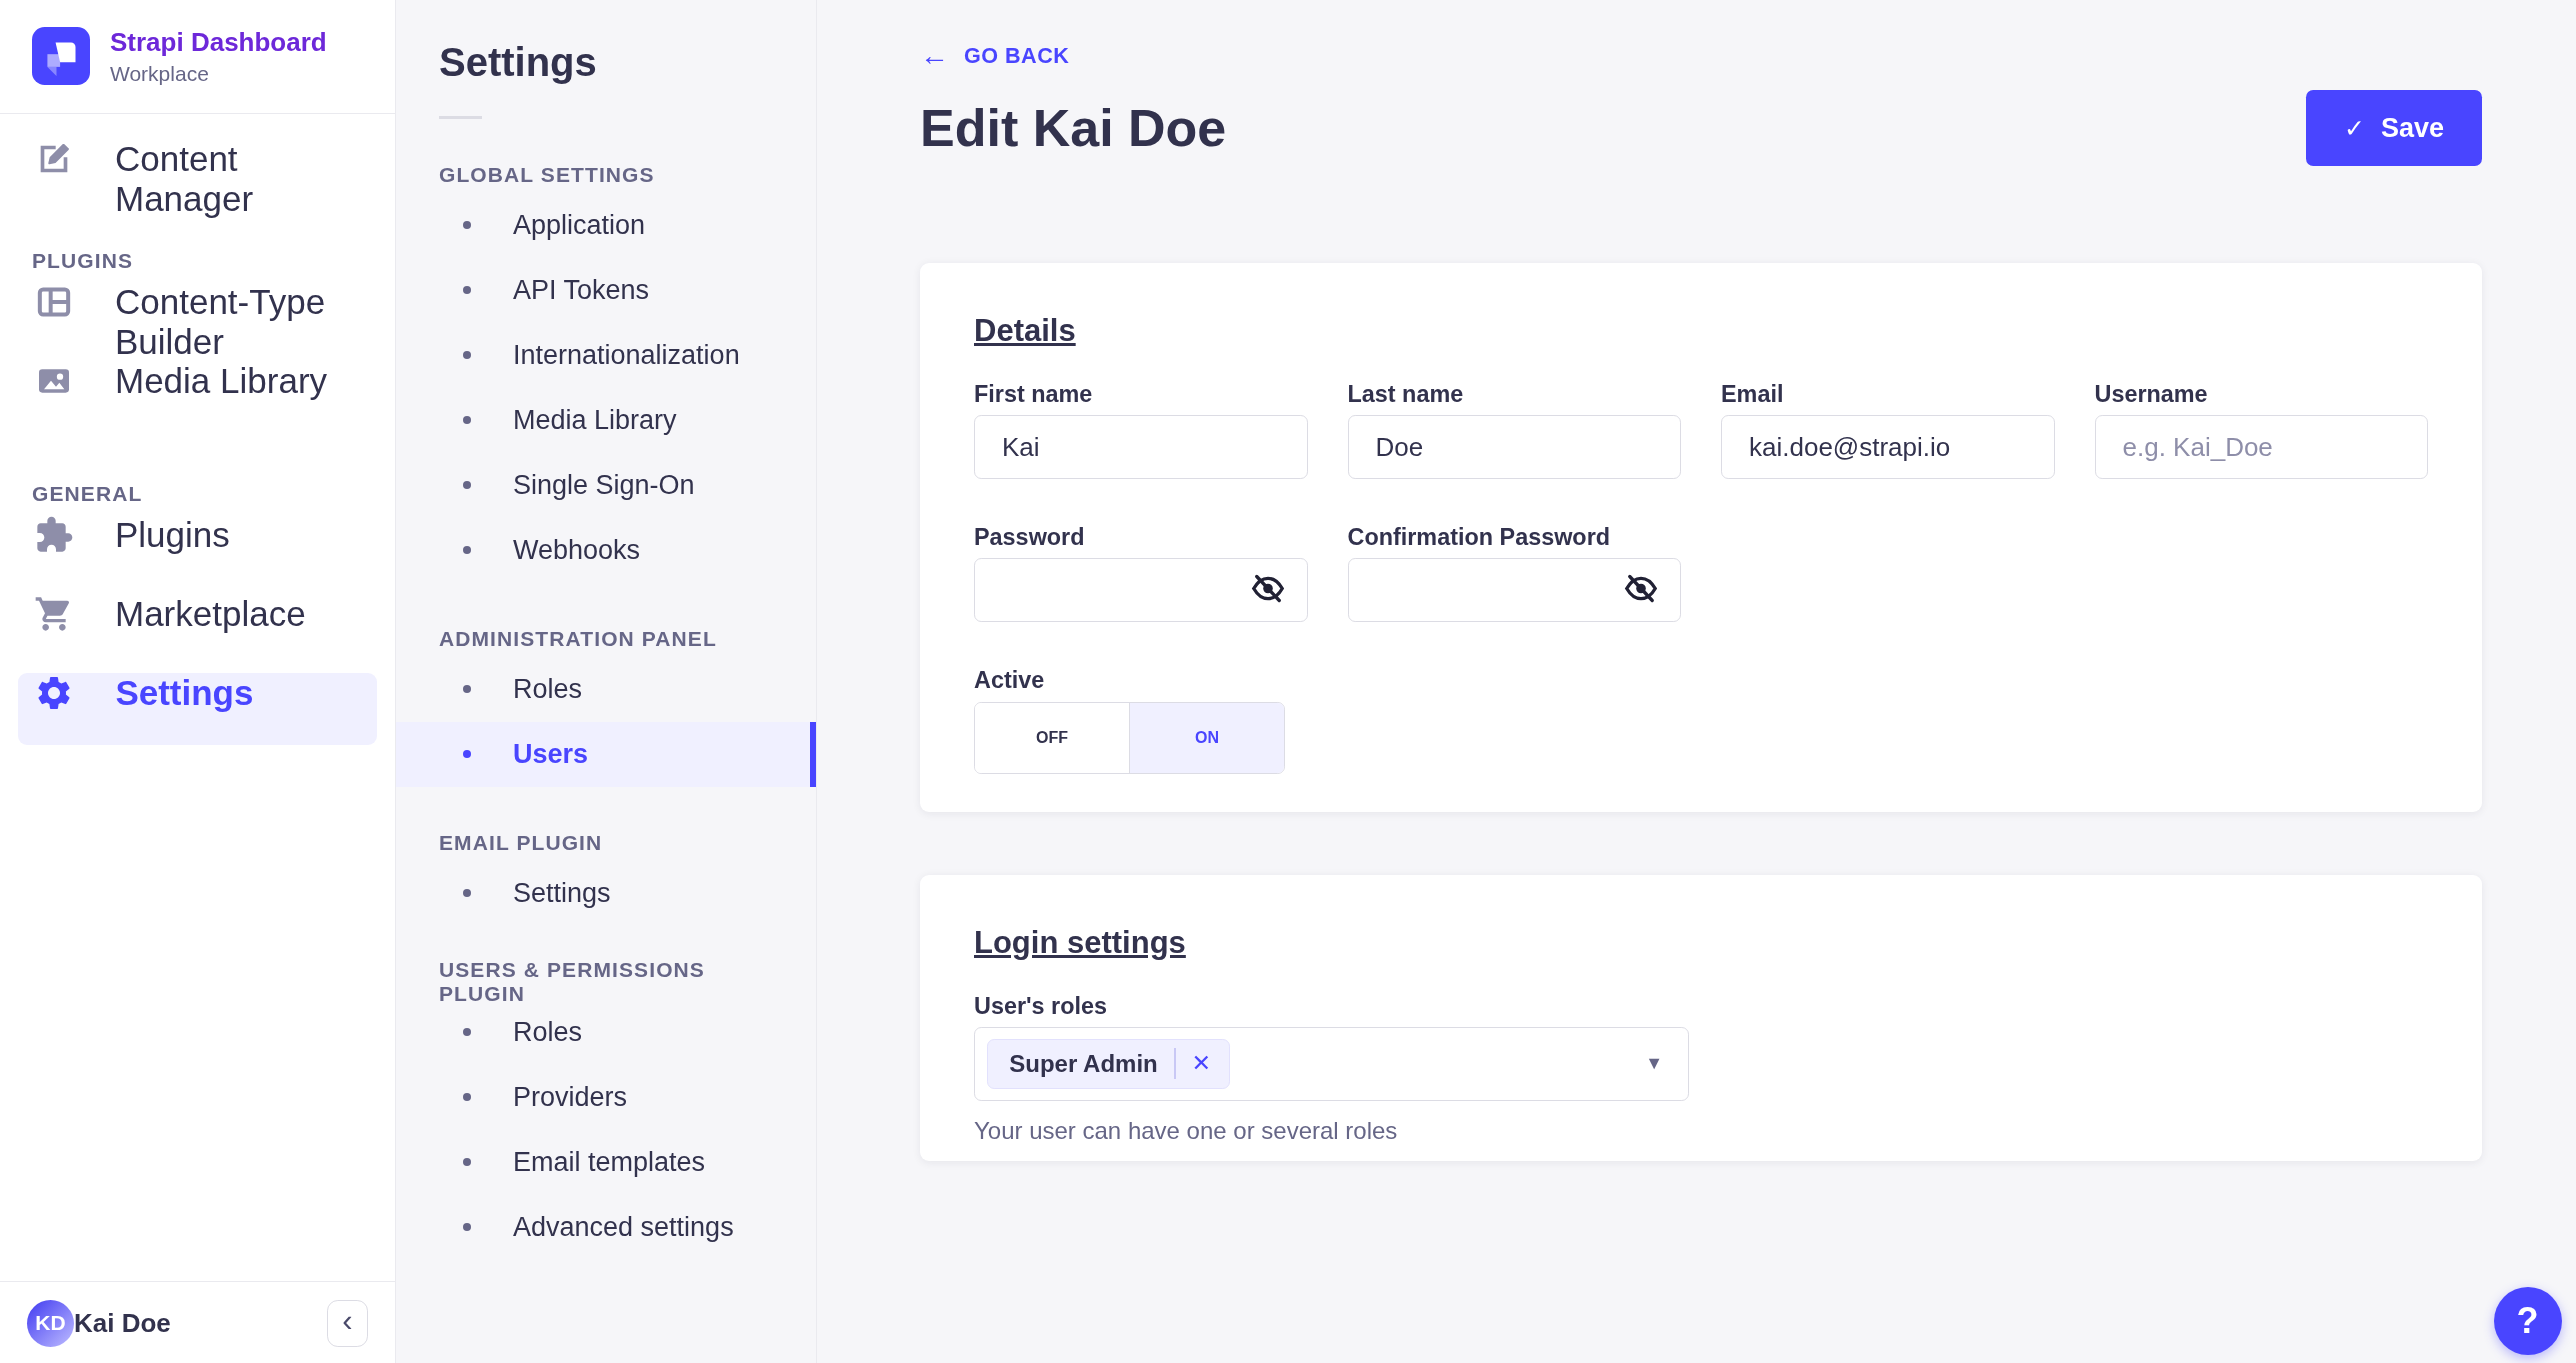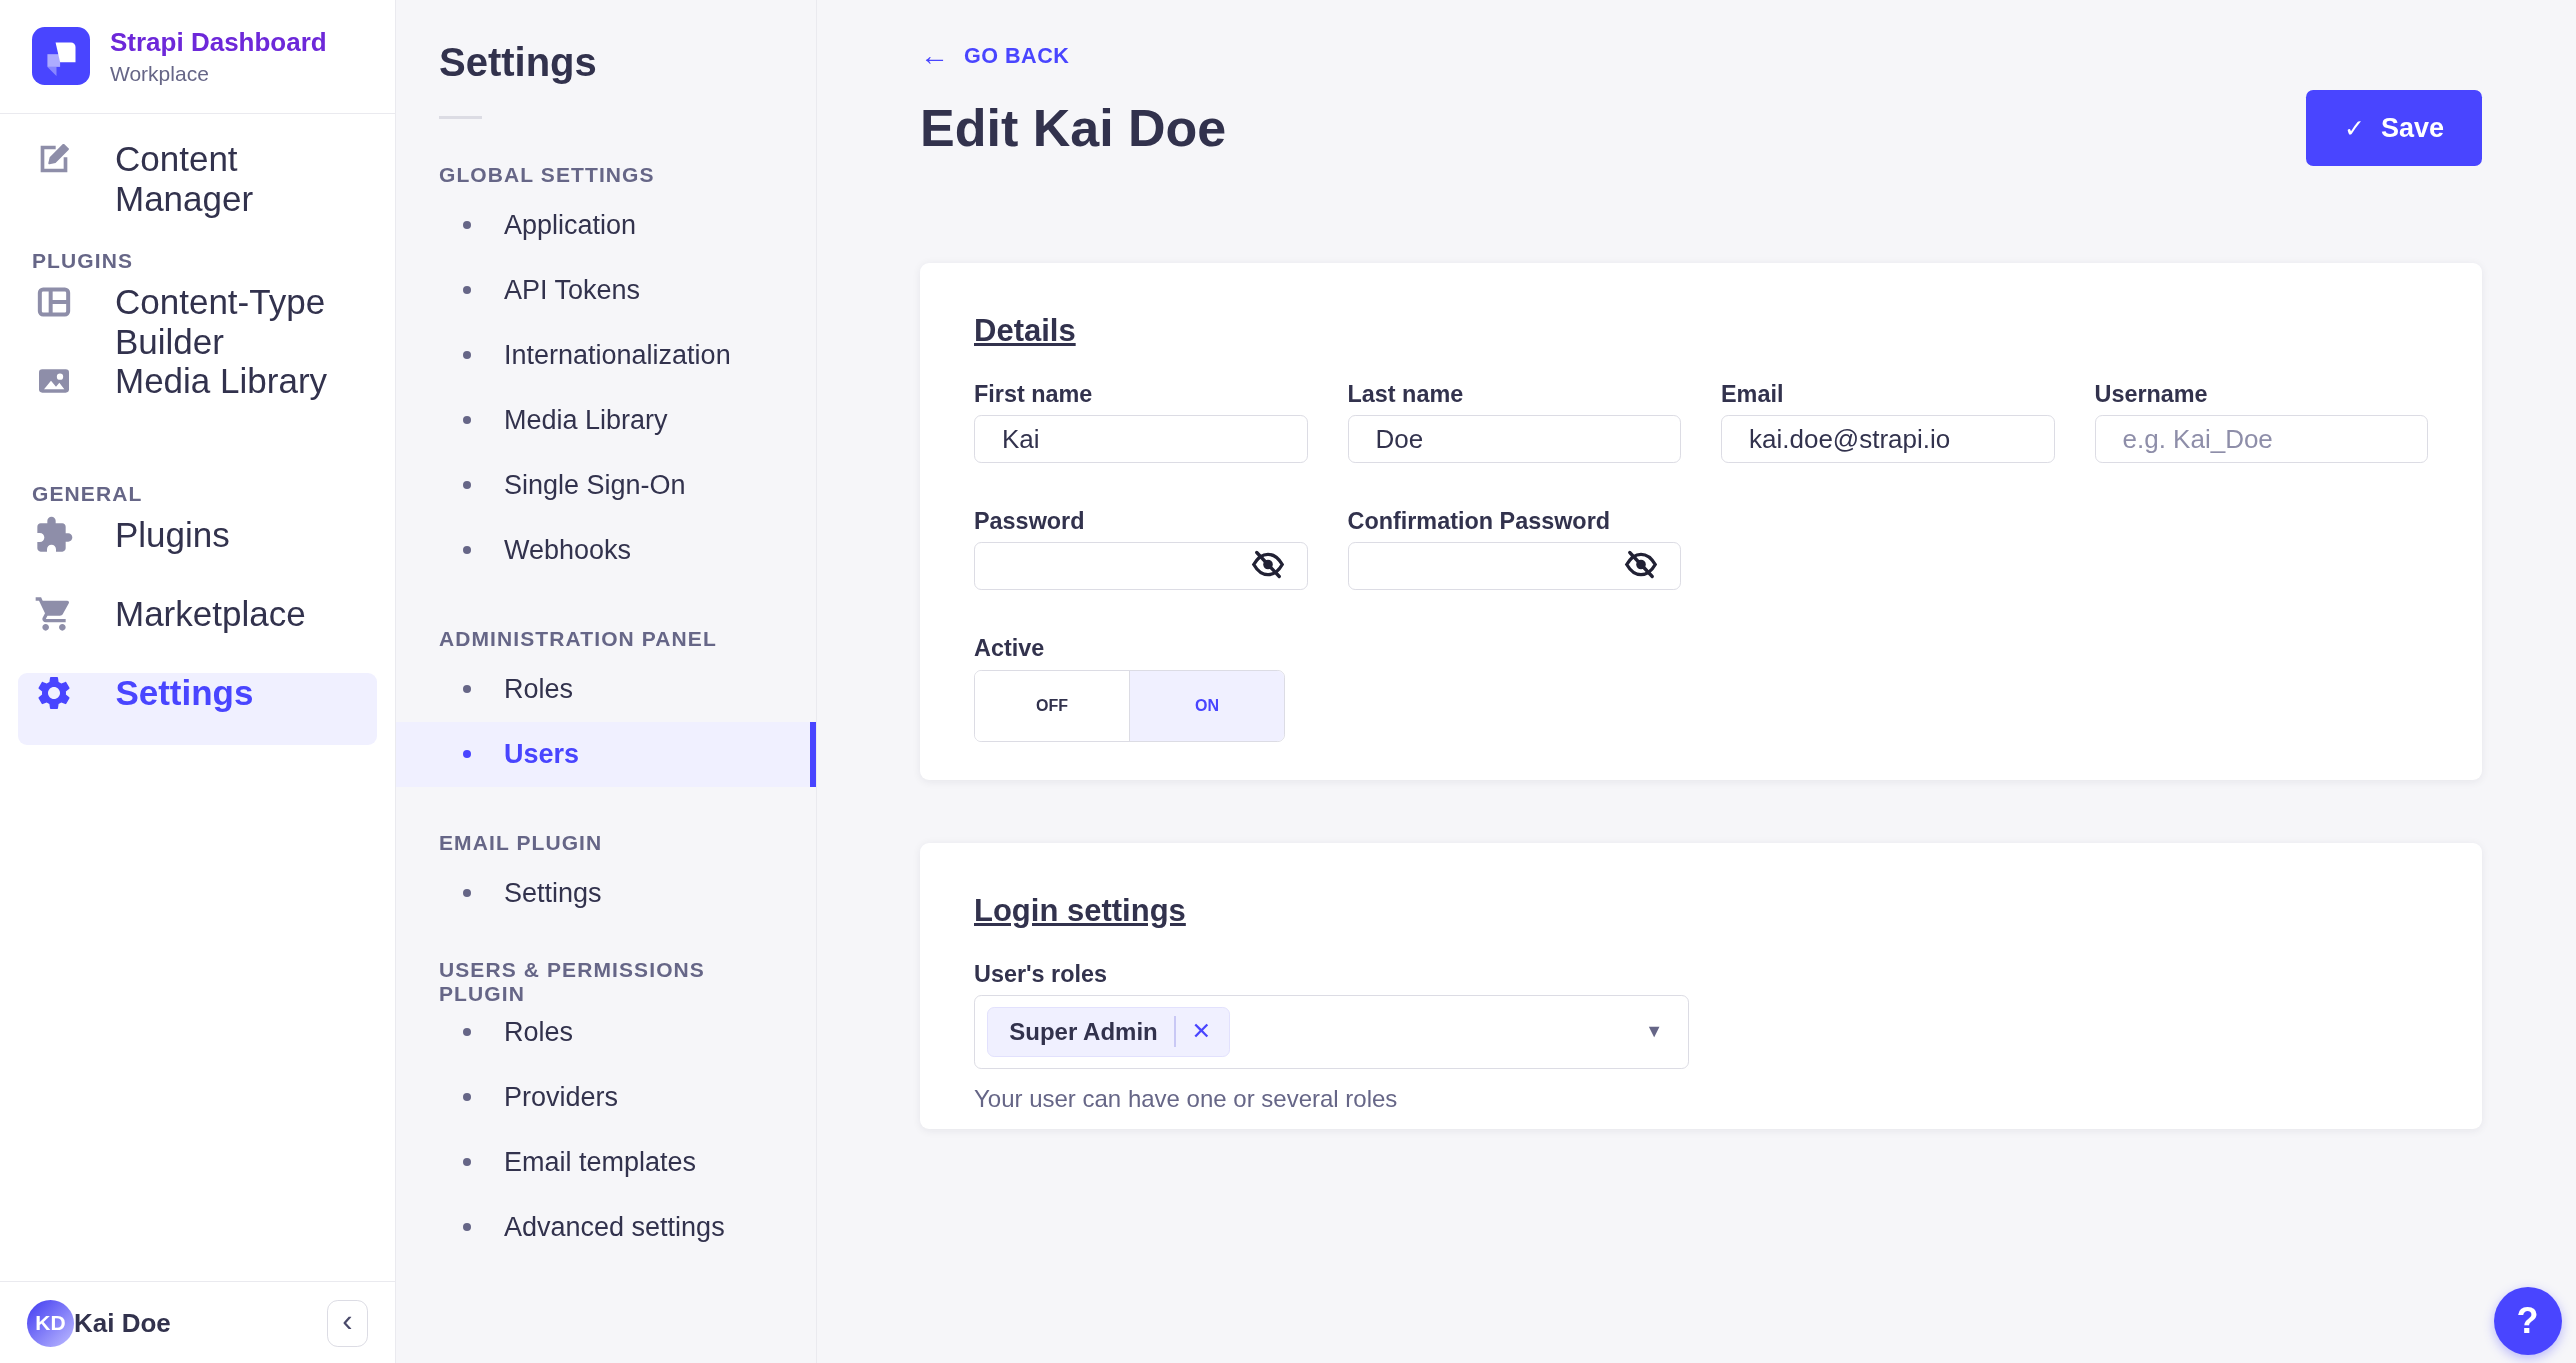--- a/index.html
+++ b/index.html
@@ -79,21 +79,21 @@
   }
   .snav-title { font-size:40px; font-weight:700; color:#32324d; padding:0 43px; }
   .snav-hr { width:43px; height:2.7px; background:#dcdce4; margin:31px 0 0 43px; }
   .snav-section {
     height:36px; margin-top:38px; padding:0 43px;
     display:flex; align-items:center;
     font-size:21px; font-weight:700; letter-spacing:1.1px; color:#666687;
   }
   .snav-item {
     height:65px; padding:0 43px 0 67px;
-    display:flex; align-items:center; gap:33px;
+    display:flex; align-items:center; gap:42px;
     font-size:27px; color:#32324d; cursor:pointer;
   }
   .bullet { width:8px; height:8px; border-radius:50%; background:#666687; flex:none; }
   .snav-item.active { background:#f0f0ff; color:#4945ff; font-weight:600; border-right:6.3px solid #4945ff; }
   .snav-item.active .bullet { background:#4945ff; }
 
   
   .main { flex:1; padding:0 94px 0 103px; position:relative; }
   .back-row {
     margin-top:41px; display:flex; align-items:center; gap:14.4px;
@@ -120,21 +120,21 @@
   .card-login { margin-top:63px; padding-bottom:16px; }
   .card-heading { font-size:31px; font-weight:700; color:#32324d;text-decoration:underline; }
 
   .fields-grid {
     margin-top:32px;
     display:grid; grid-template-columns:1fr 1fr 1fr 1fr; column-gap:40px; row-gap:45px;
   }
   .field-label { font-size:23.4px; font-weight:600; color:#32324d; margin-bottom:7.2px; }
   .input-wrap { position:relative; }
   .text-input {
-    width:100%; height:48px; border:1.8px solid #dcdce4; border-radius:7.2px;
+    width:100%; height:64px; border:1.8px solid #dcdce4; border-radius:7.2px;
     background:#fff; padding:0 54px 0 27px; font-size:26px; color:#32324d;
     font-family:inherit; outline:none;
   }
   .text-input::placeholder { color:#8e8ea9; }
   .eye-btn {
     position:absolute; right:21.6px; top:50%; transform:translateY(-50%);
     background:none; border:none; cursor:pointer; display:flex;
   }
 
   .active-block { margin-top:45px; }

